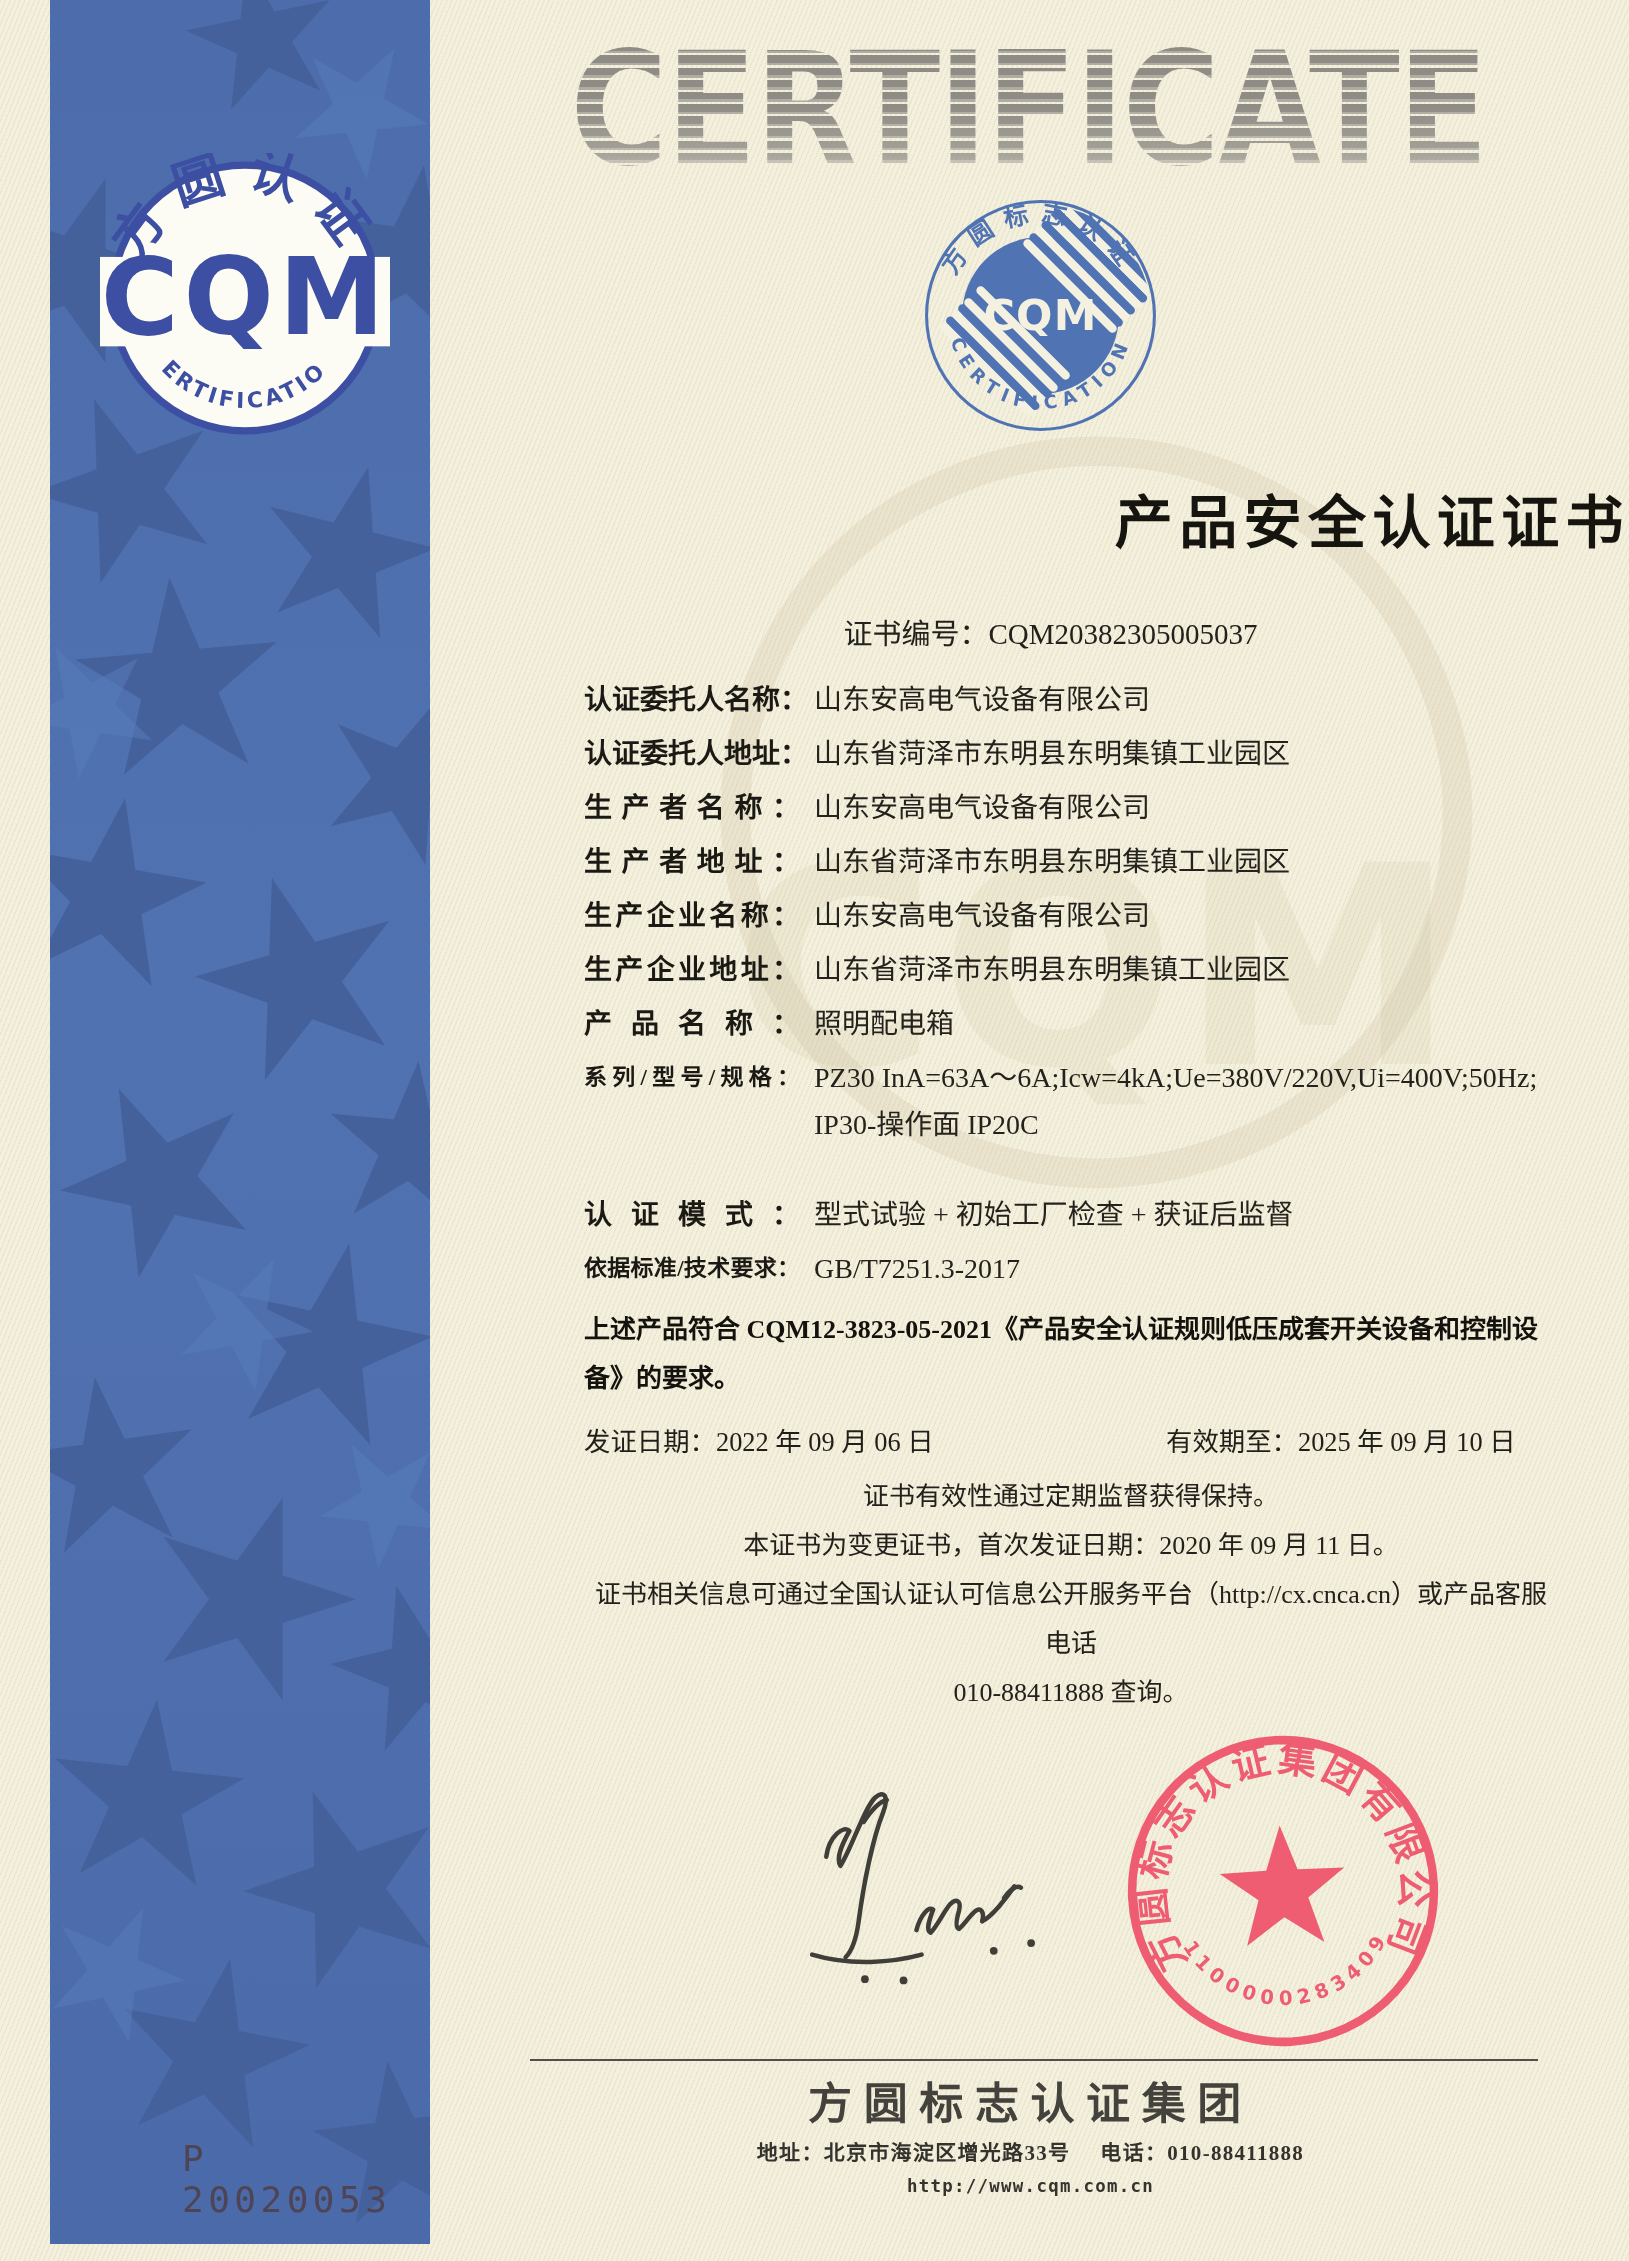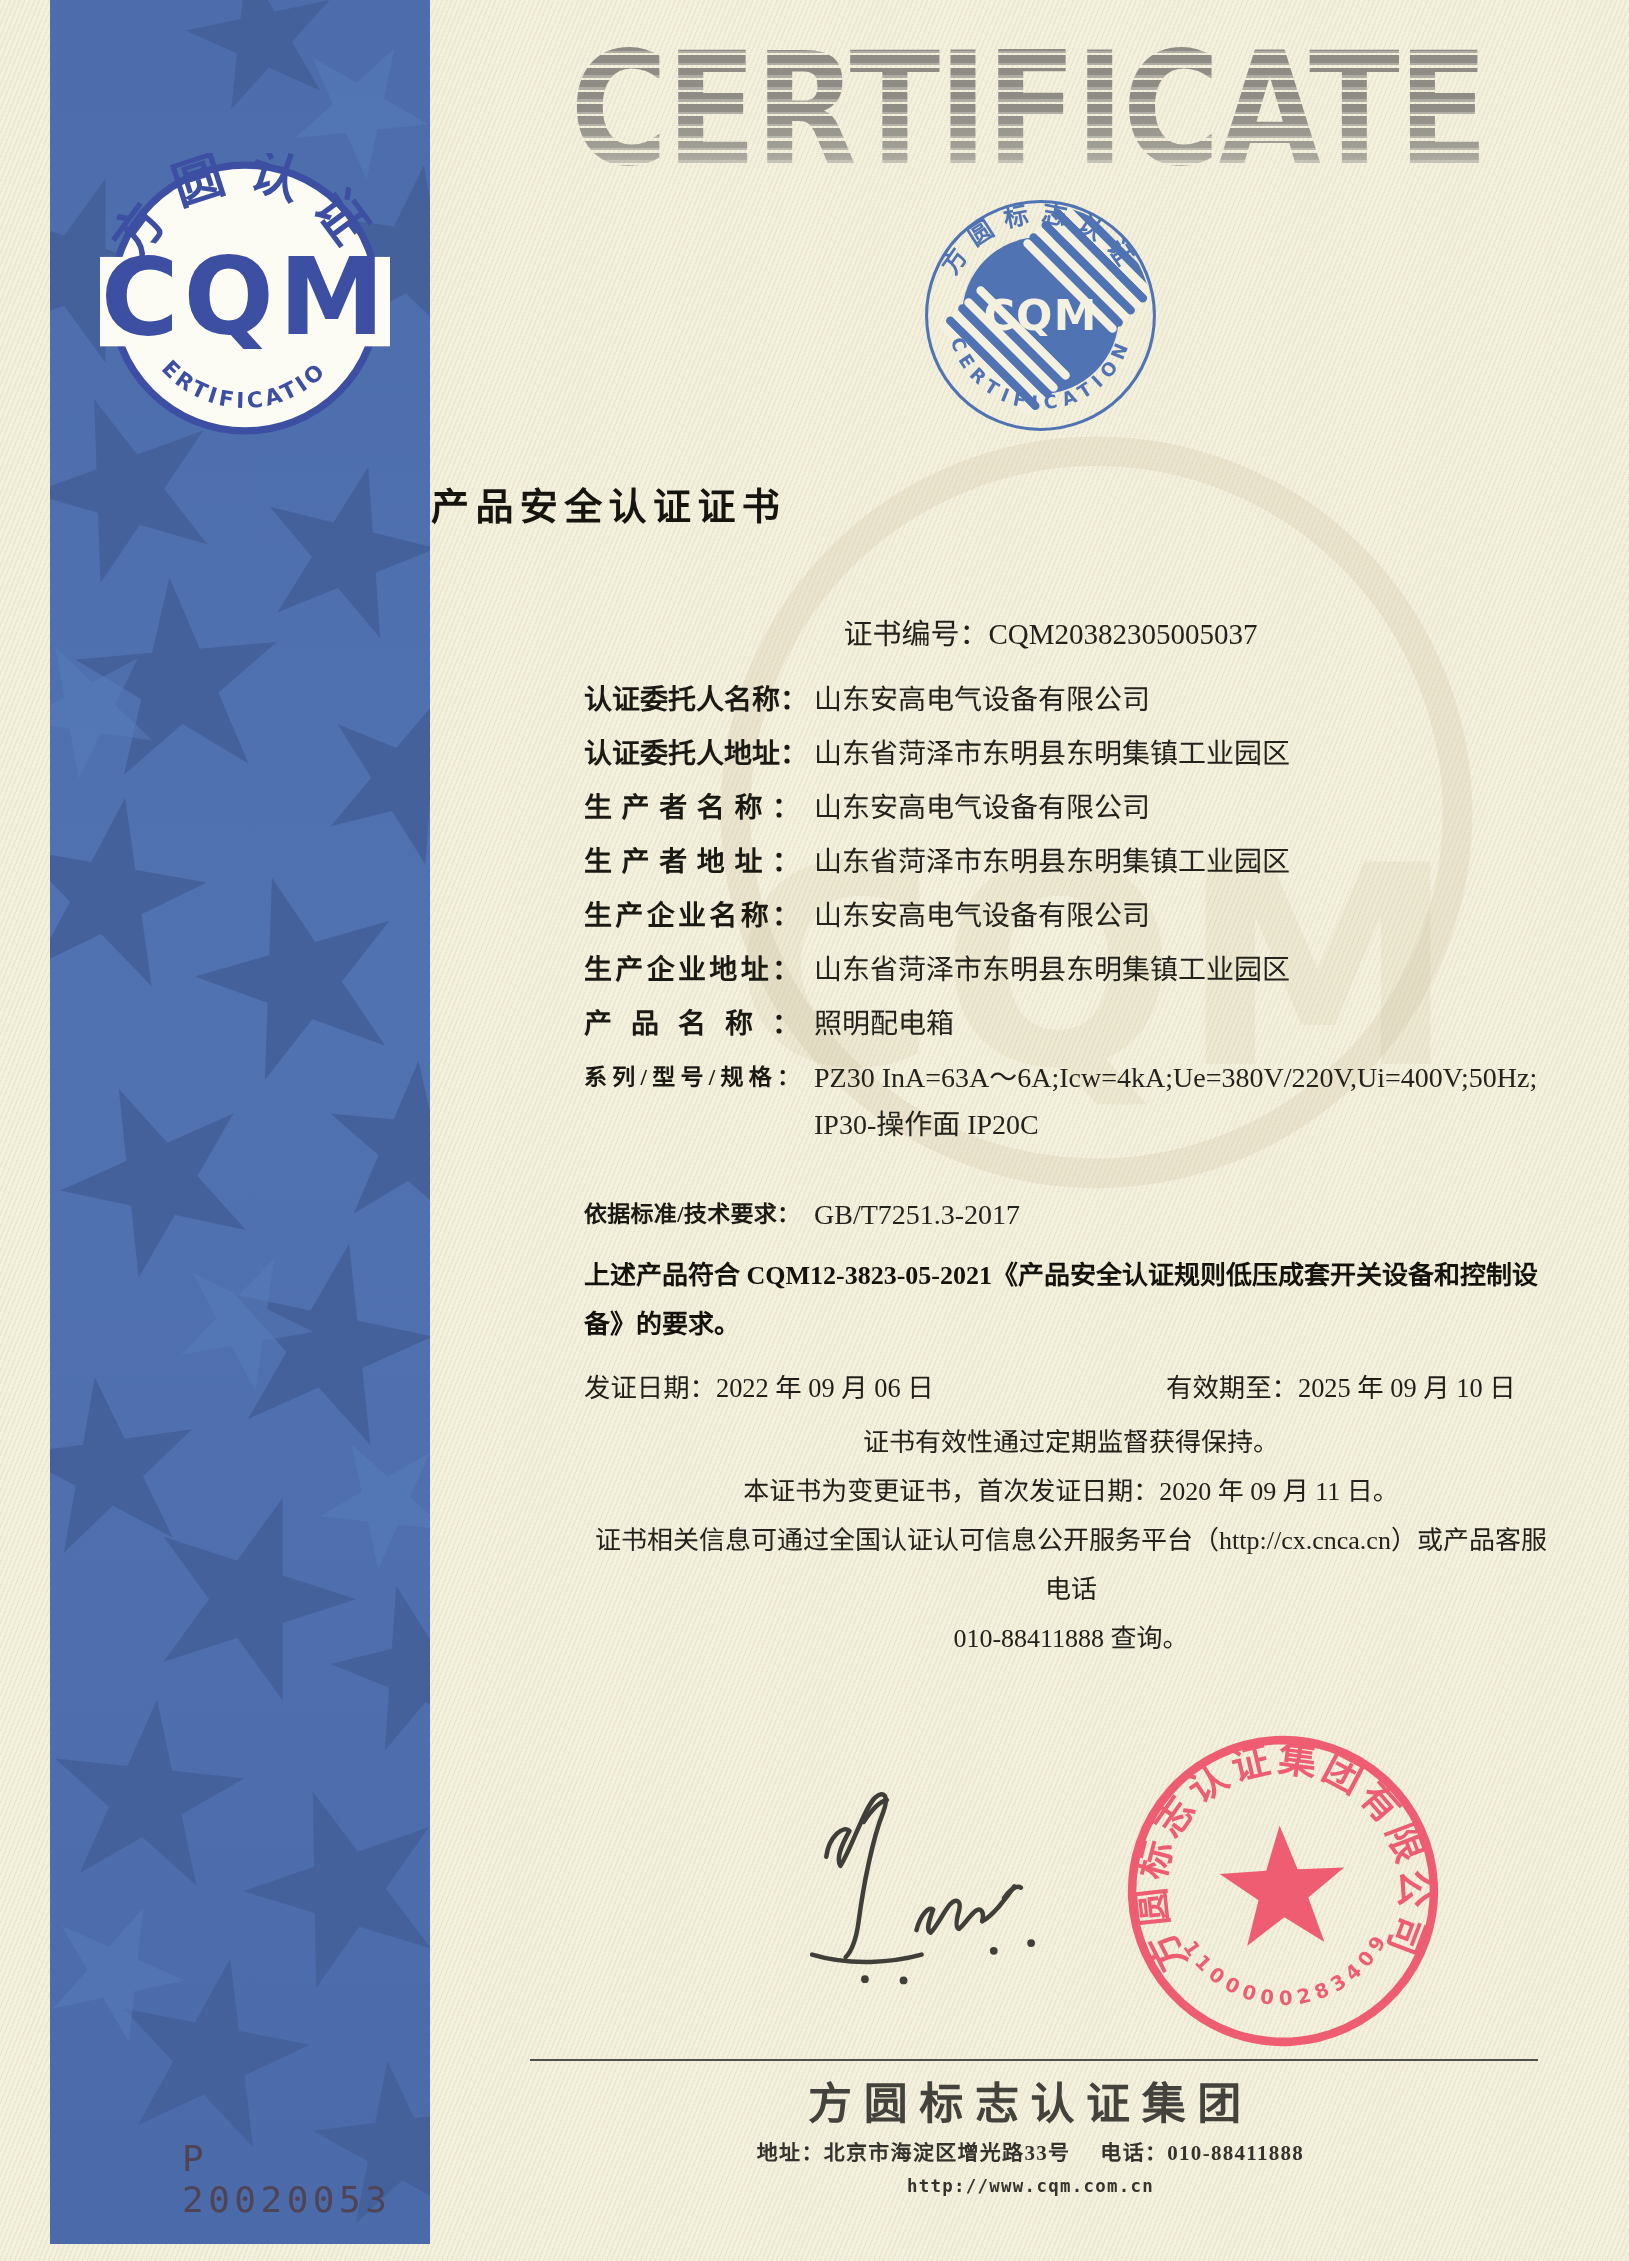--- a/index.html
+++ b/index.html
@@ -25,22 +25,22 @@
     background-image:repeating-linear-gradient(to bottom,#8e8c85 0 6.4px,#aeaca3 6.4px 8.4px,rgba(174,172,163,0) 8.4px 10.3px);
     -webkit-background-clip:text; background-clip:text; color:transparent;
     -webkit-mask-image:linear-gradient(to bottom,#000 48%,rgba(0,0,0,.8) 72%,rgba(0,0,0,.22) 100%);
     mask-image:linear-gradient(to bottom,#000 48%,rgba(0,0,0,.8) 72%,rgba(0,0,0,.22) 100%);
   }
   
   .watermark{position:absolute; left:671px; top:361px; width:851px; height:980px; pointer-events:none;}
   
   .center-logo{position:absolute; left:918px; top:193px; width:245px; height:245px;}
   
-  .main-title{position:absolute; left:431px; right:0; top:476px; text-align:left;
-    font-size:38px; font-weight:700; letter-spacing:6.4px; color:#16140f;}
+  .main-title{position:absolute; left:431px; right:0; top:476px; text-align:right;
+    font-size:58px; font-weight:700; letter-spacing:6.4px; color:#16140f;}
   .cert-line{position:absolute; left:471px; right:0; top:610px; text-align:center; font-size:29px; color:#23211b;}
   
   .content{position:absolute; left:584px; top:673px; width:974px; font-size:28px;}
   .row{height:54px; line-height:54px; white-space:nowrap;}
   .row .lbl{display:inline-block; width:216px; font-weight:700; color:#1b1914;
     text-align:justify; text-align-last:justify; vertical-align:top;}
   .row .lbl.sm{font-size:23px;}
   .row .val{display:inline-block; margin-left:14px; color:#24221c;}
   .spec-line2{height:40px; line-height:40px; margin-left:230px; color:#24221c;}
   .cert-block{margin-top:43px;}
@@ -207,20 +207,23 @@
     <div class="row">
       <span class="lbl">产品名称：</span><span class="val">照明配电箱</span>
     </div>
     <div class="row">
       <span class="lbl sm">系列/型号/规格：</span><span class="val">PZ30 InA=63A～6A;Icw=4kA;Ue=380V/220V,Ui=400V;50Hz;</span>
     </div>
     <div class="spec-line2">IP30-操作面 IP20C</div>
 
     <div class="cert-block">
       <div class="row">
+        <span class="lbl">认证模式：</span><span class="val">型式试验 + 初始工厂检查 + 获证后监督</span>
+      </div>
+      <div class="row">
         <span class="lbl sm">依据标准/技术要求：</span><span class="val">GB/T7251.3-2017</span>
       </div>
     </div>
 
     <div class="compliance">上述产品符合 CQM12-3823-05-2021《产品安全认证规则低压成套开关设备和控制设备》的要求。</div>
 
     <div class="dates">
       <span class="issue">
         <span>发证日期：</span><span>2022 年 09 月 06 日</span>
       </span>

